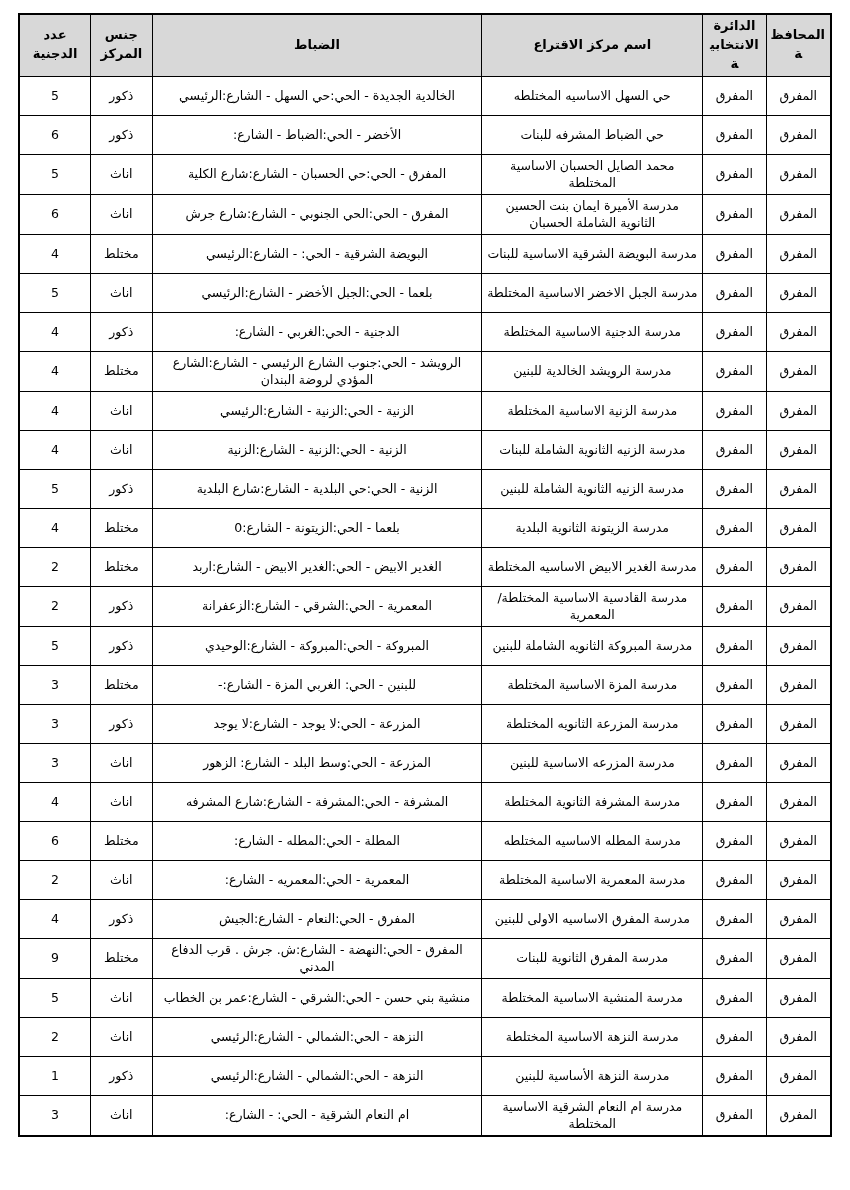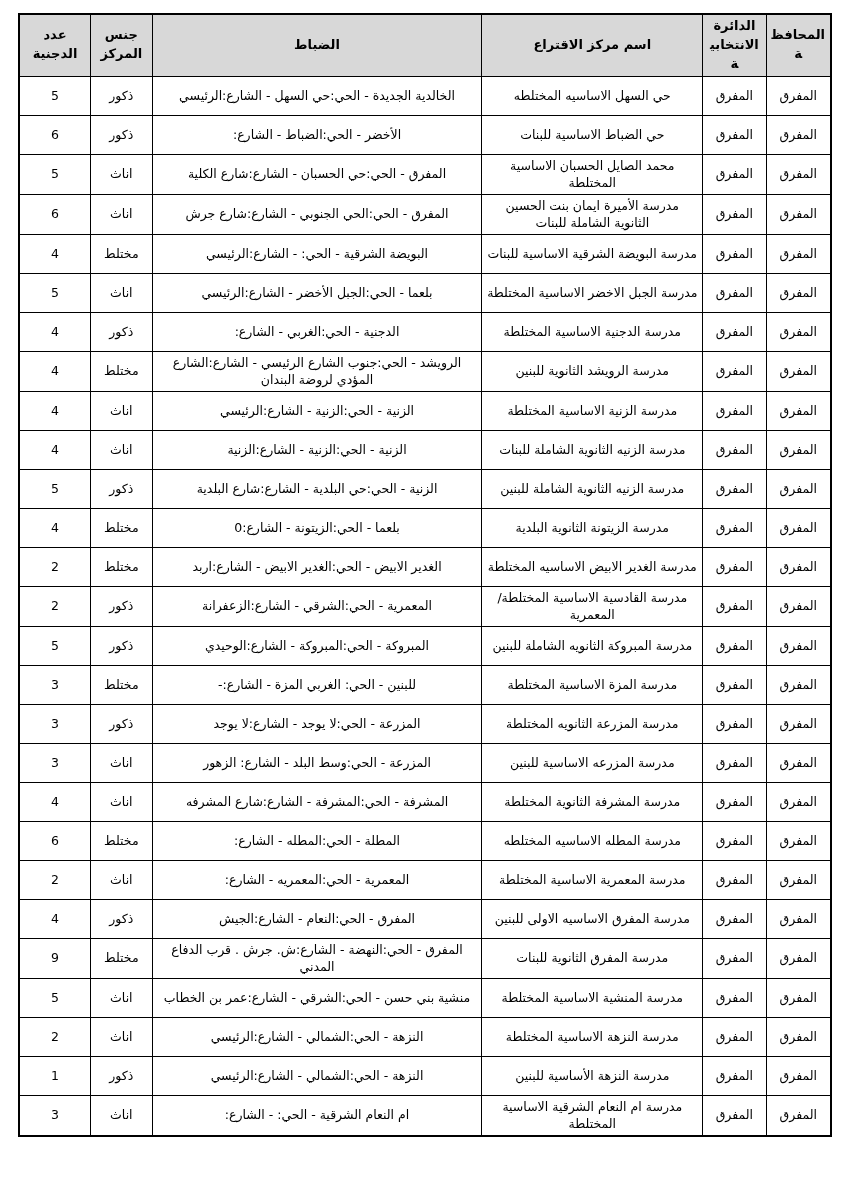--- a/index.html
+++ b/index.html
@@ -81,37 +81,37 @@
           <td>المفرق</td>
           <td>المفرق</td>
           <td>حي السهل الاساسيه المختلطه</td>
           <td>الخالدية الجديدة - الحي:حي السهل - الشارع:الرئيسي</td>
           <td>ذكور</td>
           <td>5</td>
         </tr>
         <tr>
           <td>المفرق</td>
           <td>المفرق</td>
-          <td>حي الضباط الاساسية للبنات</td>
+          <td>حي الضباط المشرفه للبنات</td>
           <td>الأخضر - الحي:الضباط - الشارع:</td>
           <td>ذكور</td>
           <td>6</td>
         </tr>
         <tr>
           <td>المفرق</td>
           <td>المفرق</td>
           <td>محمد الصايل الحسبان الاساسية المختلطة</td>
           <td>المفرق - الحي:حي الحسبان - الشارع:شارع الكلية</td>
           <td>اناث</td>
           <td>5</td>
         </tr>
         <tr>
           <td>المفرق</td>
           <td>المفرق</td>
-          <td>مدرسة الأميرة ايمان بنت الحسين الثانوية الشاملة للبنات</td>
+          <td>مدرسة الأميرة ايمان بنت الحسين الثانوية الشاملة الحسبان</td>
           <td>المفرق - الحي:الحي الجنوبي - الشارع:شارع جرش</td>
           <td>اناث</td>
           <td>6</td>
         </tr>
         <tr>
           <td>المفرق</td>
           <td>المفرق</td>
           <td>مدرسة البويضة الشرقية الاساسية للبنات</td>
           <td>البويضة الشرقية - الحي: - الشارع:الرئيسي</td>
           <td>مختلط</td>
@@ -129,21 +129,21 @@
           <td>المفرق</td>
           <td>المفرق</td>
           <td>مدرسة الدجنية الاساسية المختلطة</td>
           <td>الدجنية - الحي:الغربي - الشارع:</td>
           <td>ذكور</td>
           <td>4</td>
         </tr>
         <tr>
           <td>المفرق</td>
           <td>المفرق</td>
-          <td>مدرسة الرويشد الثانوية للبنين</td>
+          <td>مدرسة الرويشد الخالدية للبنين</td>
           <td>الرويشد - الحي:جنوب الشارع الرئيسي - الشارع:الشارع المؤدي لروضة البندان</td>
           <td>مختلط</td>
           <td>4</td>
         </tr>
         <tr>
           <td>المفرق</td>
           <td>المفرق</td>
           <td>مدرسة الزنية الاساسية المختلطة</td>
           <td>الزنية - الحي:الزنية - الشارع:الرئيسي</td>
           <td>اناث</td>

